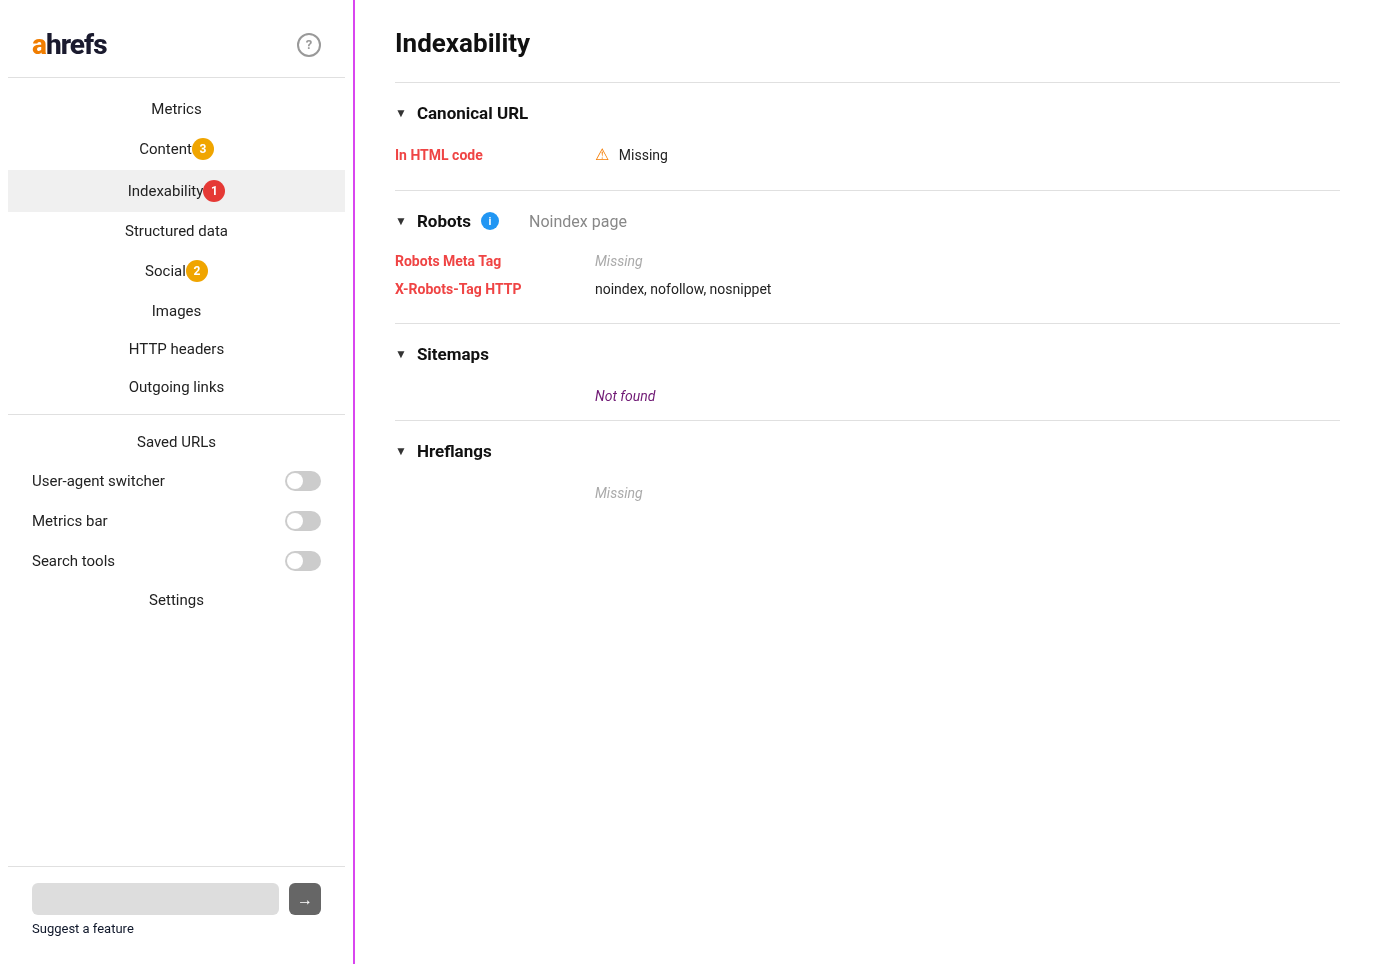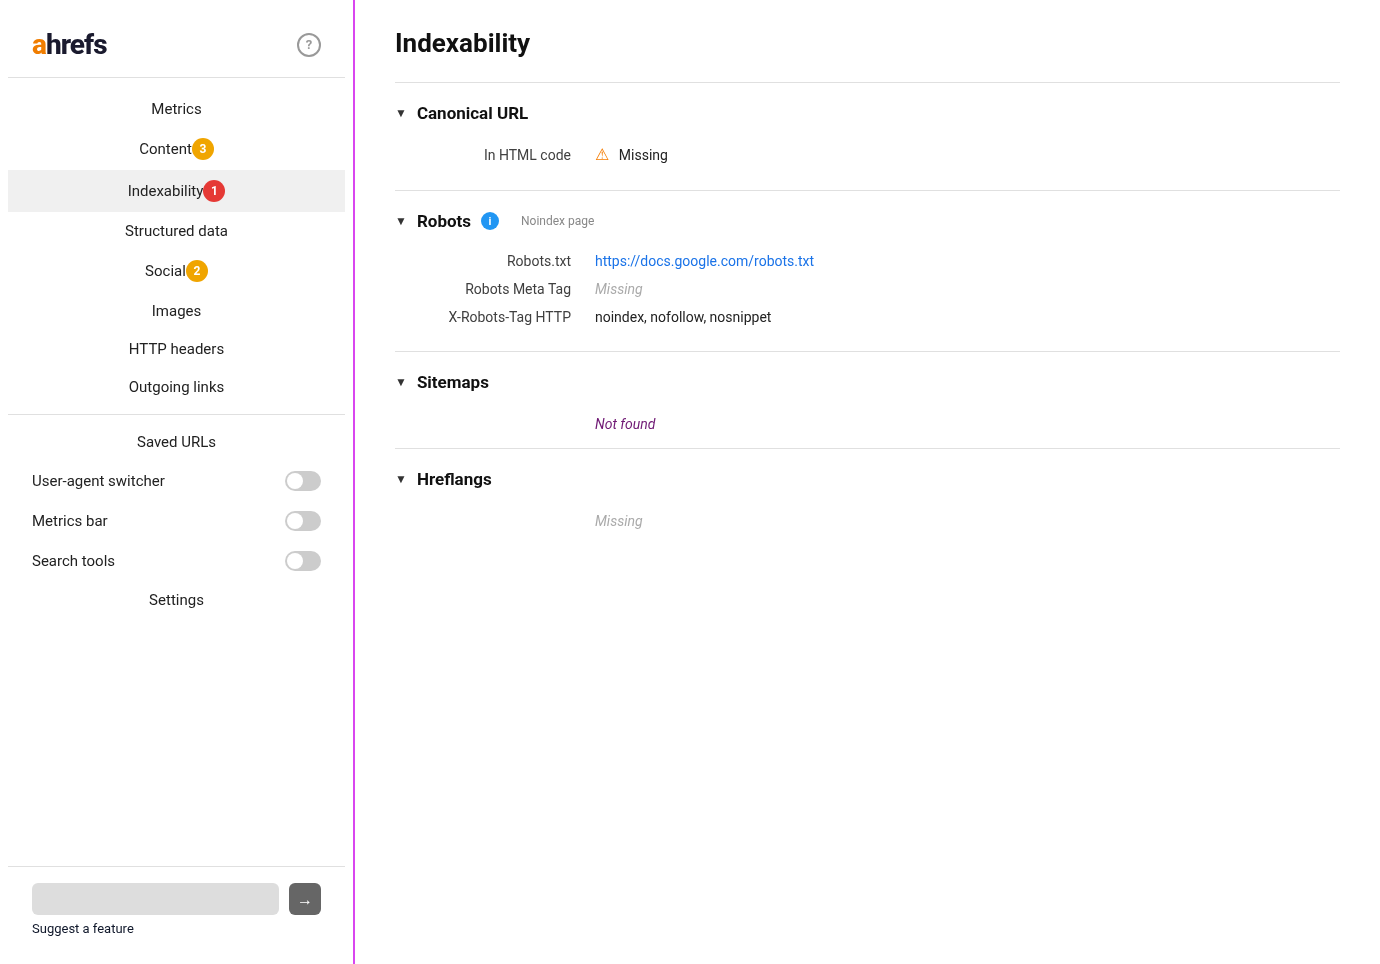--- a/index.html
+++ b/index.html
@@ -226,42 +226,43 @@
       border-radius: 50%;
       display: flex;
       align-items: center;
       justify-content: center;
       color: #fff;
       font-size: 11px;
       font-weight: bold;
     }
 
     .section-subtitle {
-      font-size: 12px;
+      font-size: 16px;
       color: #888;
-      margin-left: 12px;
+      margin-left: 20px;
     }
 
     .section-content {
       padding: 0 0 20px 0;
     }
 
     .row {
       display: flex;
       align-items: center;
       padding: 6px 0;
     }
 
     .row-label {
       width: 200px;
       min-width: 200px;
-      text-align: right;
+      text-align: left;
       padding-right: 24px;
       font-size: 14px;
-      color: #404040;
+      color: #ef4444;
+      font-weight: bold;
     }
 
     .row-value {
       font-size: 14px;
       color: #222;
     }
 
     .row-value.italic-missing {
       font-style: italic;
       color: #aaa;
@@ -395,24 +396,20 @@
 
   <div class="section">
     <div class="section-header">
       <span class="chevron">▼</span>
       <span class="section-title">Robots</span>
       <span class="info-badge">i</span>
       <span class="section-subtitle">Noindex page</span>
     </div>
     <div class="section-content">
       <div class="row">
-        <span class="row-label">Robots.txt</span>
-        <a class="row-value link">https://docs.google.com/robots.txt</a>
-      </div>
-      <div class="row">
         <span class="row-label">Robots Meta Tag</span>
         <span class="row-value italic-missing">Missing</span>
       </div>
       <div class="row">
         <span class="row-label">X-Robots-Tag HTTP</span>
         <span class="row-value">noindex, nofollow, nosnippet</span>
       </div>
     </div>
     <div class="main-divider"></div>
   </div>

